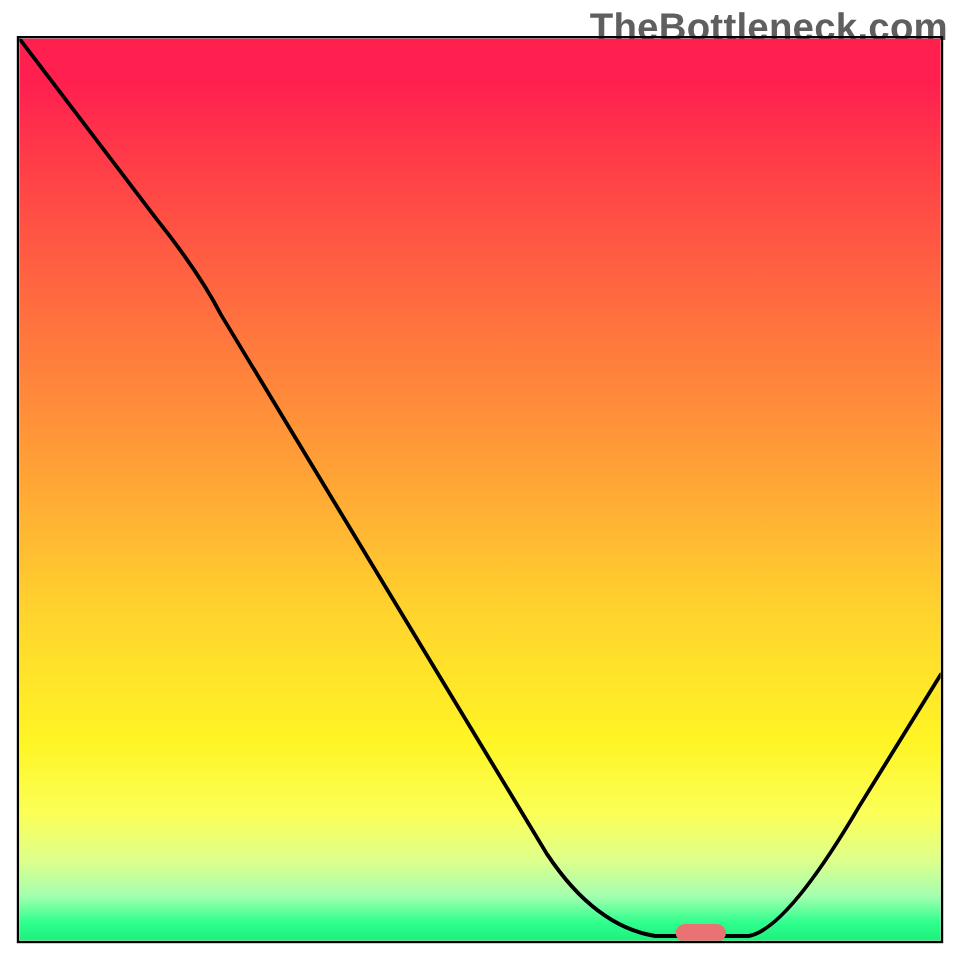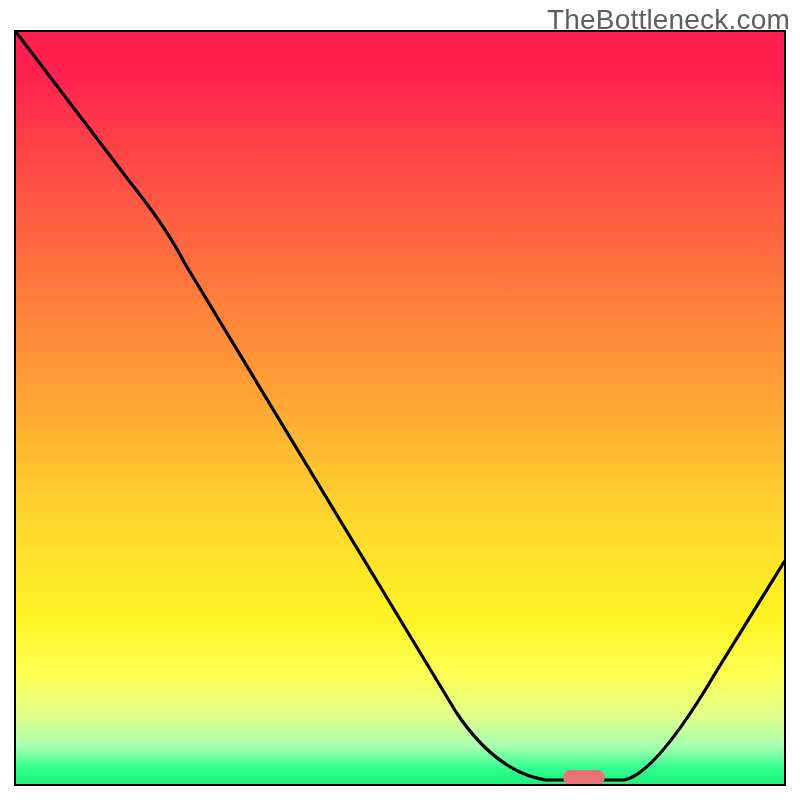--- a/index.html
+++ b/index.html
@@ -14,22 +14,22 @@
     position: relative;
     width: 800px;
     height: 800px;
     box-sizing: border-box;
   }
   .watermark {
     position: absolute;
     top: 4px;
     right: 10px;
     font-family: Arial, Helvetica, sans-serif;
-    font-size: 28px;
-    font-weight: normal;
+    font-size: 32px;
+    font-weight: bold;
     color: #5f5f5f;
     letter-spacing: 0.2px;
   }
   .plot-border {
     position: absolute;
     left: 14px;
     top: 30px;
     width: 772px;
     height: 756px;
     border: 2px solid #000000;

